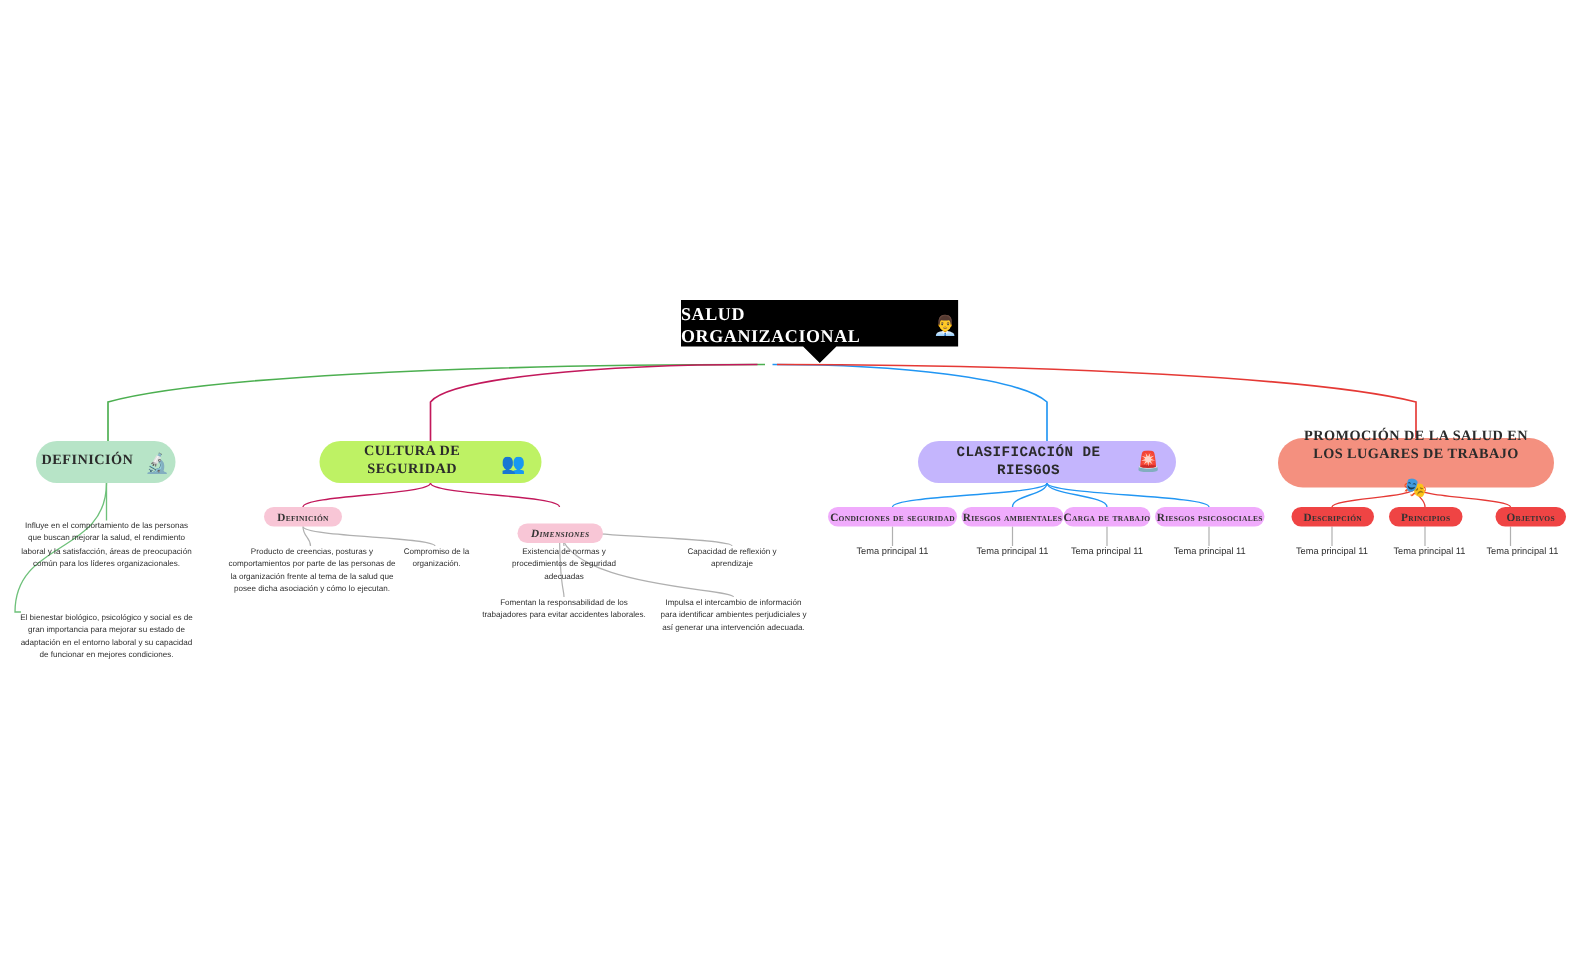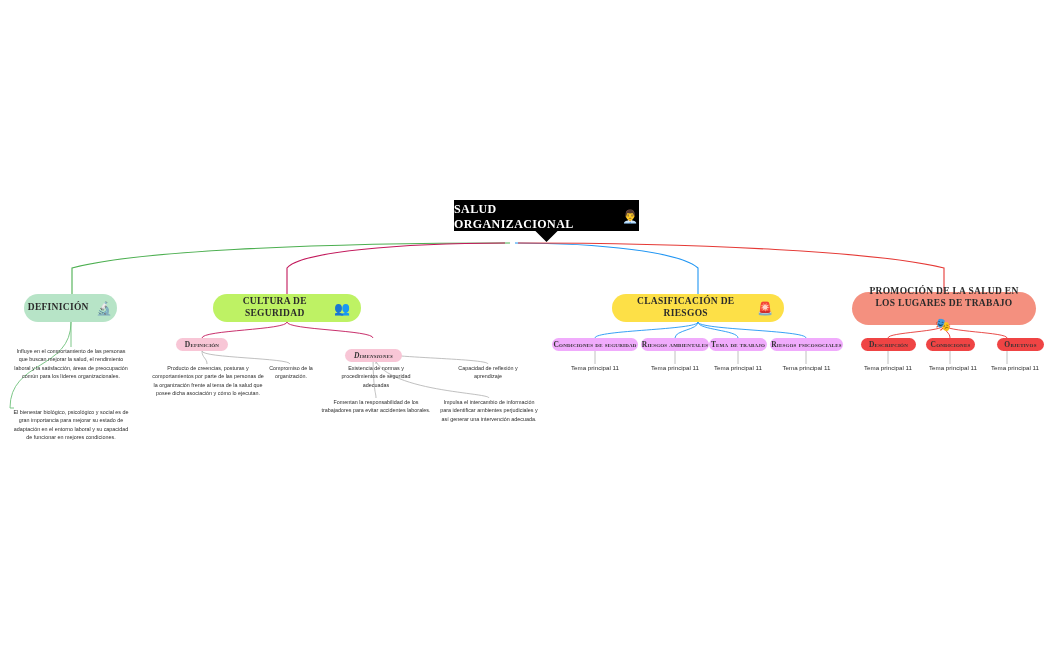--- a/index.html
+++ b/index.html
@@ -66,21 +66,21 @@
     font-size: 9.5px;
     font-weight: bold;
     font-variant: small-caps;
     letter-spacing: 0.3px;
     color: #2b2b2b;
     padding: 4px 10px;
     line-height: 1.25;
   }
   .l1.green  { background: #b7e4c7; }
   .l1.pink   { background: #bef264; }
-  .l1.blue   { background: #fde047; }
+  .l1.blue   { background: #c4b5fd; font-family: Liberation Mono, monospace; }
   .l1.salmon { background: #f4907f; flex-direction: column; }
 
   #n-definicion { left: 24px;  top: 294px; width: 93px;  height: 28px; }
   #n-cultura    { left: 213px; top: 294px; width: 148px; height: 28px; }
   #n-clasif     { left: 612px; top: 294px; width: 172px; height: 28px; }
   #n-promocion  { left: 852px; top: 292px; width: 184px; height: 33px; }
 
   
   .l2 {
     border-radius: 10px;
@@ -222,31 +222,31 @@
     <span>Dimensiones</span>
   </div>
 
   <div class="node l2 blue" id="n-cond">
     <span>Condiciones de seguridad</span>
   </div>
   <div class="node l2 blue" id="n-ramb">
     <span>Riesgos ambientales</span>
   </div>
   <div class="node l2 blue" id="n-carga">
-    <span>Tema de trabajo</span>
+    <span>Carga de trabajo</span>
   </div>
   <div class="node l2 blue" id="n-rpsico">
     <span>Riesgos psicosociales</span>
   </div>
 
   <div class="node l2 salmon" id="n-desc">
     <span>Descripción</span>
   </div>
   <div class="node l2 salmon" id="n-princ">
-    <span>Condiciones</span>
+    <span>Principios</span>
   </div>
   <div class="node l2 salmon" id="n-obj">
     <span>Objetivos</span>
   </div>
 
   <div class="node leaf" id="t-def-a">Influye en el comportamiento de las personas que buscan mejorar la salud, el rendimiento laboral y la satisfacción, áreas de preocupación común para los líderes organizacionales.</div>
   <div class="node leaf" id="t-def-b">El bienestar biológico, psicológico y social es de gran importancia para mejorar su estado de adaptación en el entorno laboral y su capacidad de funcionar en mejores condiciones.</div>
 
   <div class="node leaf" id="t-prod">Producto de creencias, posturas y comportamientos por parte de las personas de la organización frente al tema de la salud que posee dicha asociación y cómo lo ejecutan.</div>
   <div class="node leaf" id="t-comp">Compromiso de la organización.</div>

